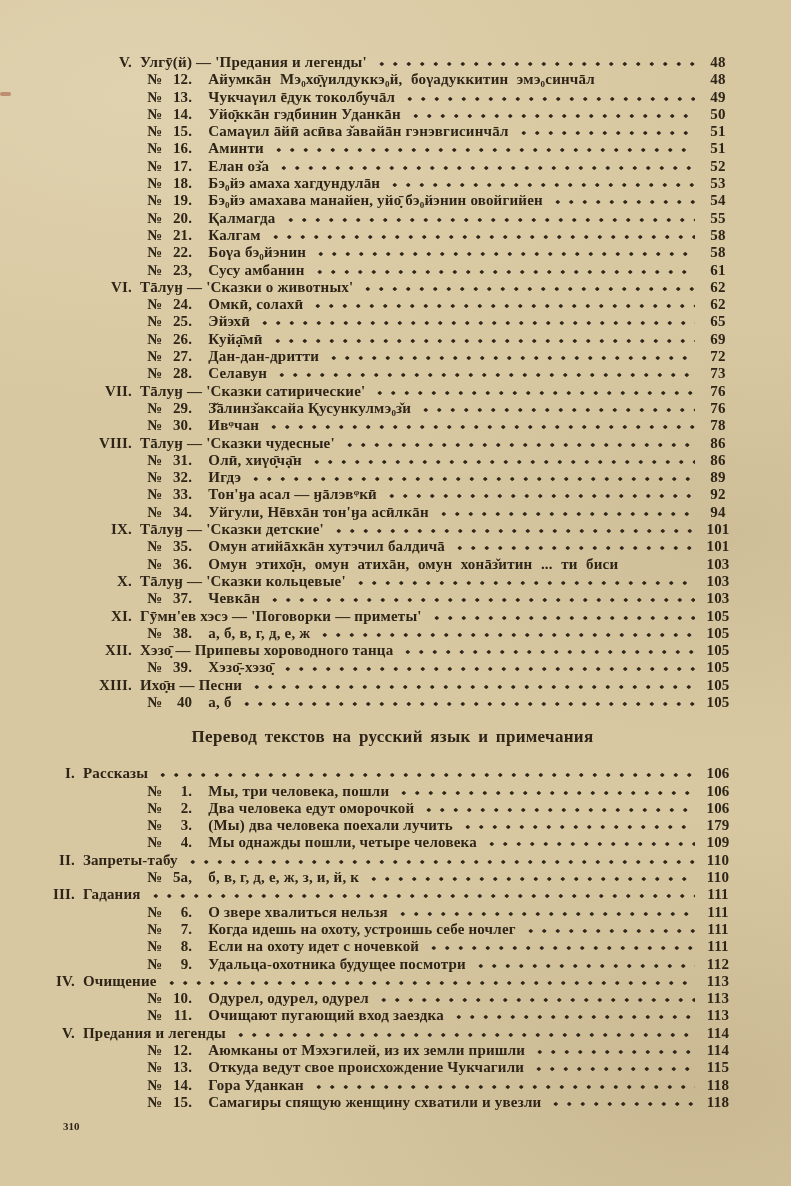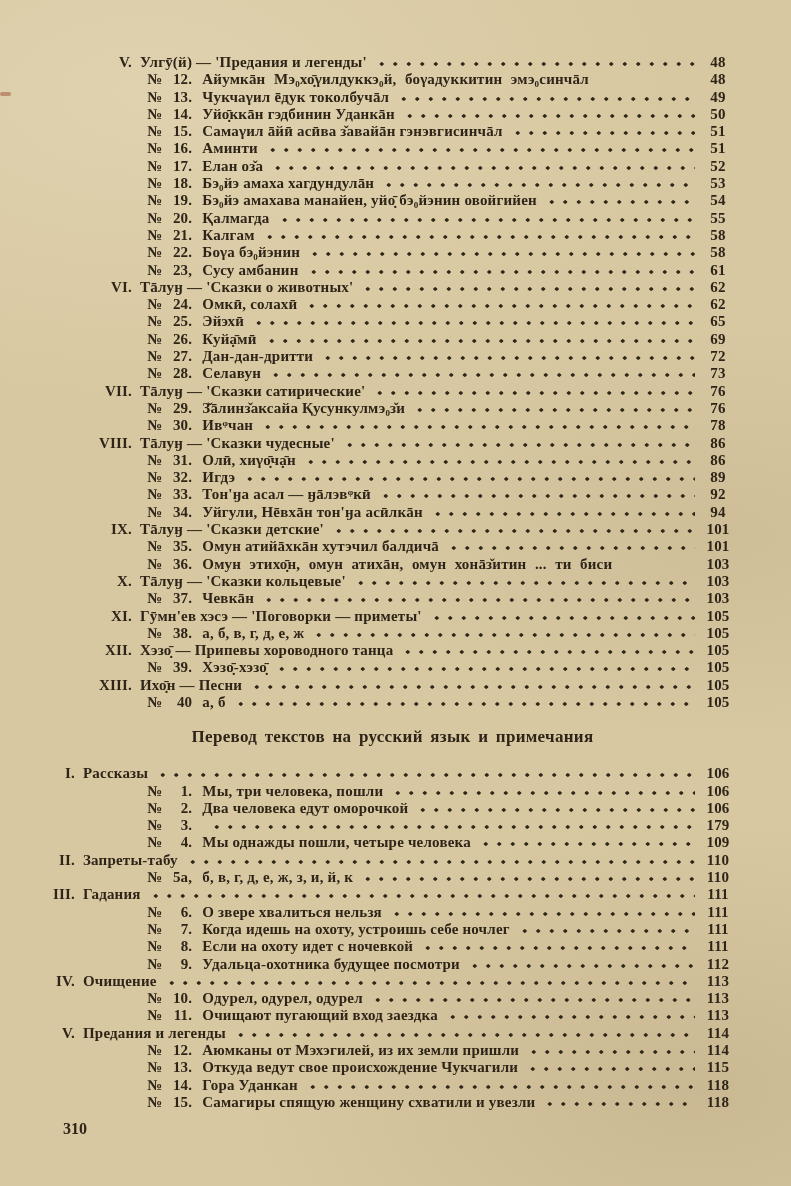--- a/index.html
+++ b/index.html
@@ -26,35 +26,35 @@
     font-size:15px;font-weight:bold;letter-spacing:.2px;
   }
   .row{
     display:flex;align-items:baseline;line-height:17.3px;white-space:nowrap;
   }
   .row.wide .label{word-spacing:4.5px;}
   .roman{width:82px;flex:none;text-align:right;padding-right:8px;}
   .b2 .roman{width:25px;}
   .row.item{padding-left:97px;}
   .no-sign{flex:none;}
-  .no-num{flex:none;min-width:30px;text-align:right;margin-right:10px;}
+  .no-num{flex:none;min-width:30px;text-align:right;margin-right:16px;}
   .label{flex:none;}
   .leader{
     flex:1 1 0;min-width:0;height:6px;margin:0 6px 0 8px;align-self:baseline;
     background-image:radial-gradient(circle, var(--ink) 1.5px, rgba(0,0,0,0) 1.9px);
     background-size:13.5px 6px;background-repeat:repeat-x;background-position:left bottom;
   }
   .leader.blank{background-image:none;}
   .pagenum{flex:none;min-width:34px;text-align:center;}
   .mid-heading{
     text-align:center;font-size:17px;font-weight:bold;letter-spacing:.3px;
     margin:14px 0 16px 0;line-height:24px;word-spacing:3px;
   }
   .footer-num{
-    position:absolute;left:63px;top:1120px;font-size:16px;font-weight:bold;
+    position:absolute;left:63px;top:1120px;font-size:11px;font-weight:bold;
     font-family:"Liberation Serif","DejaVu Serif",serif;color:var(--ink);
   }
 </style>
 </head>
 <body>
 
 <div class="scan-mark"></div>
 
 <div class="content">
   <div id="block1" class="toc-block b1">
@@ -334,20 +334,21 @@
       <div class="row item">
         <span class="no-sign">№</span>
         <span class="no-num">2.</span>
         <span class="label">Два человека едут оморочкой</span>
         <span class="leader"></span>
         <span class="pagenum">106</span>
       </div>
       <div class="row item">
         <span class="no-sign">№</span>
         <span class="no-num">3.</span>
+        <span class="label">(Мы) два человека поехали лучить</span>
         <span class="leader"></span>
         <span class="pagenum">179</span>
       </div>
       <div class="row item">
         <span class="no-sign">№</span>
         <span class="no-num">4.</span>
         <span class="label">Мы однажды пошли, четыре человека</span>
         <span class="leader"></span>
         <span class="pagenum">109</span>
       </div>

